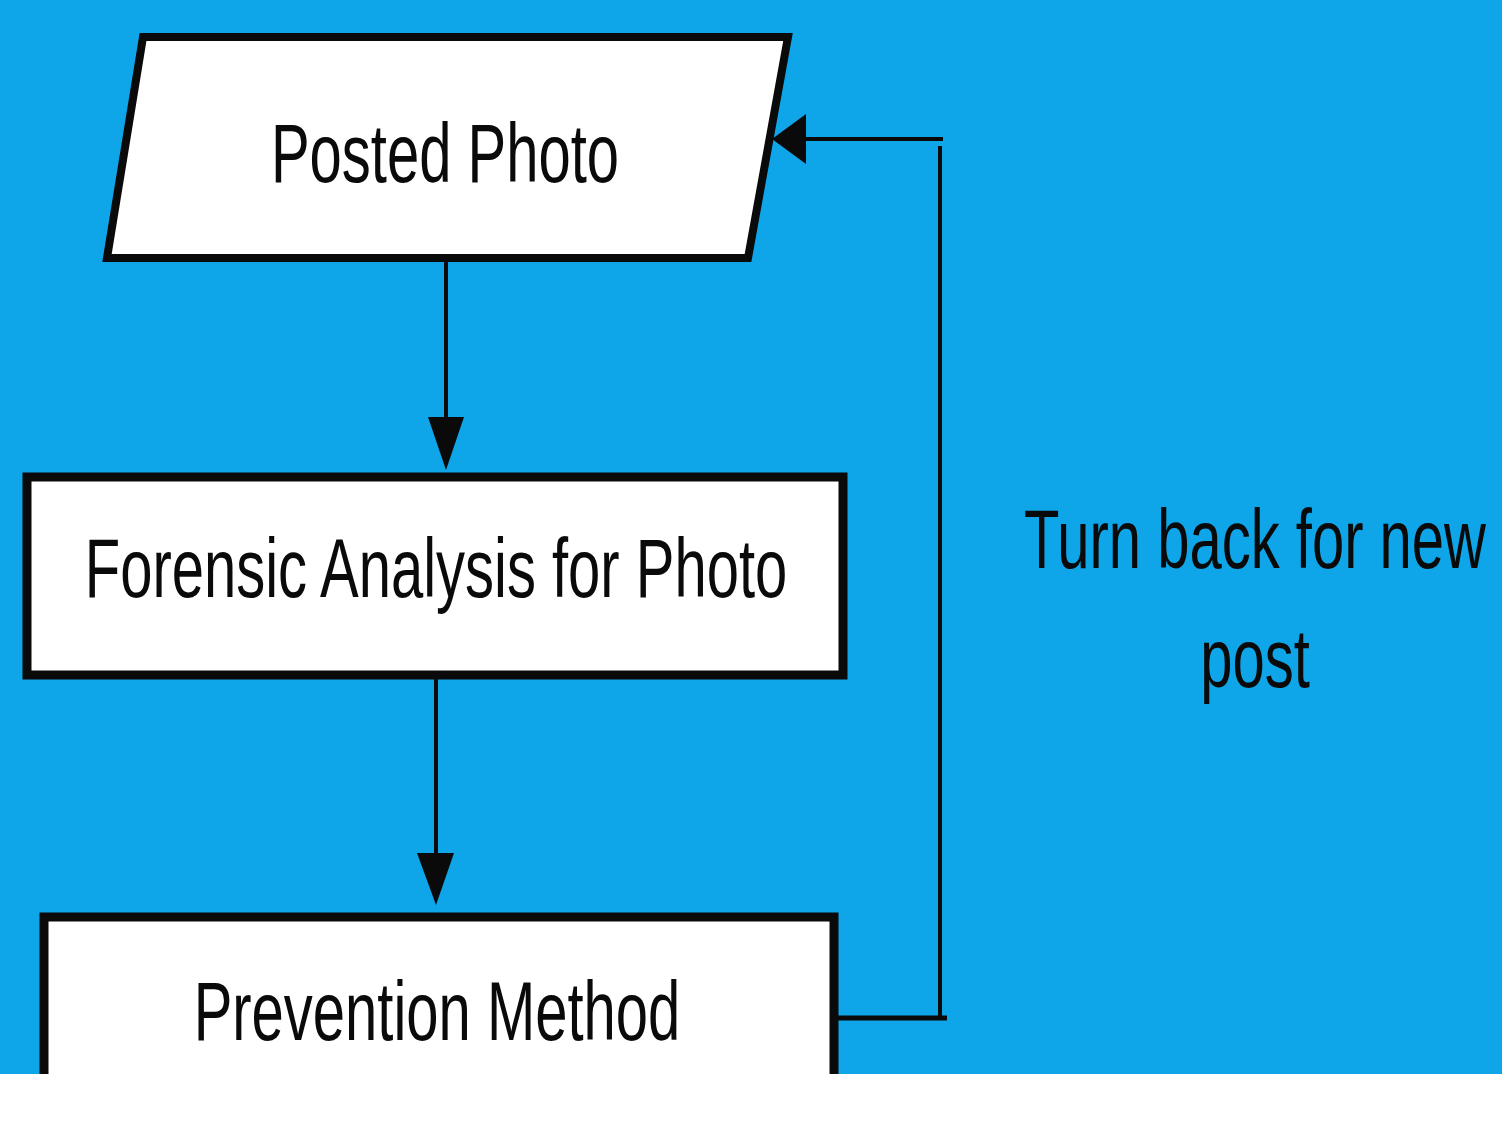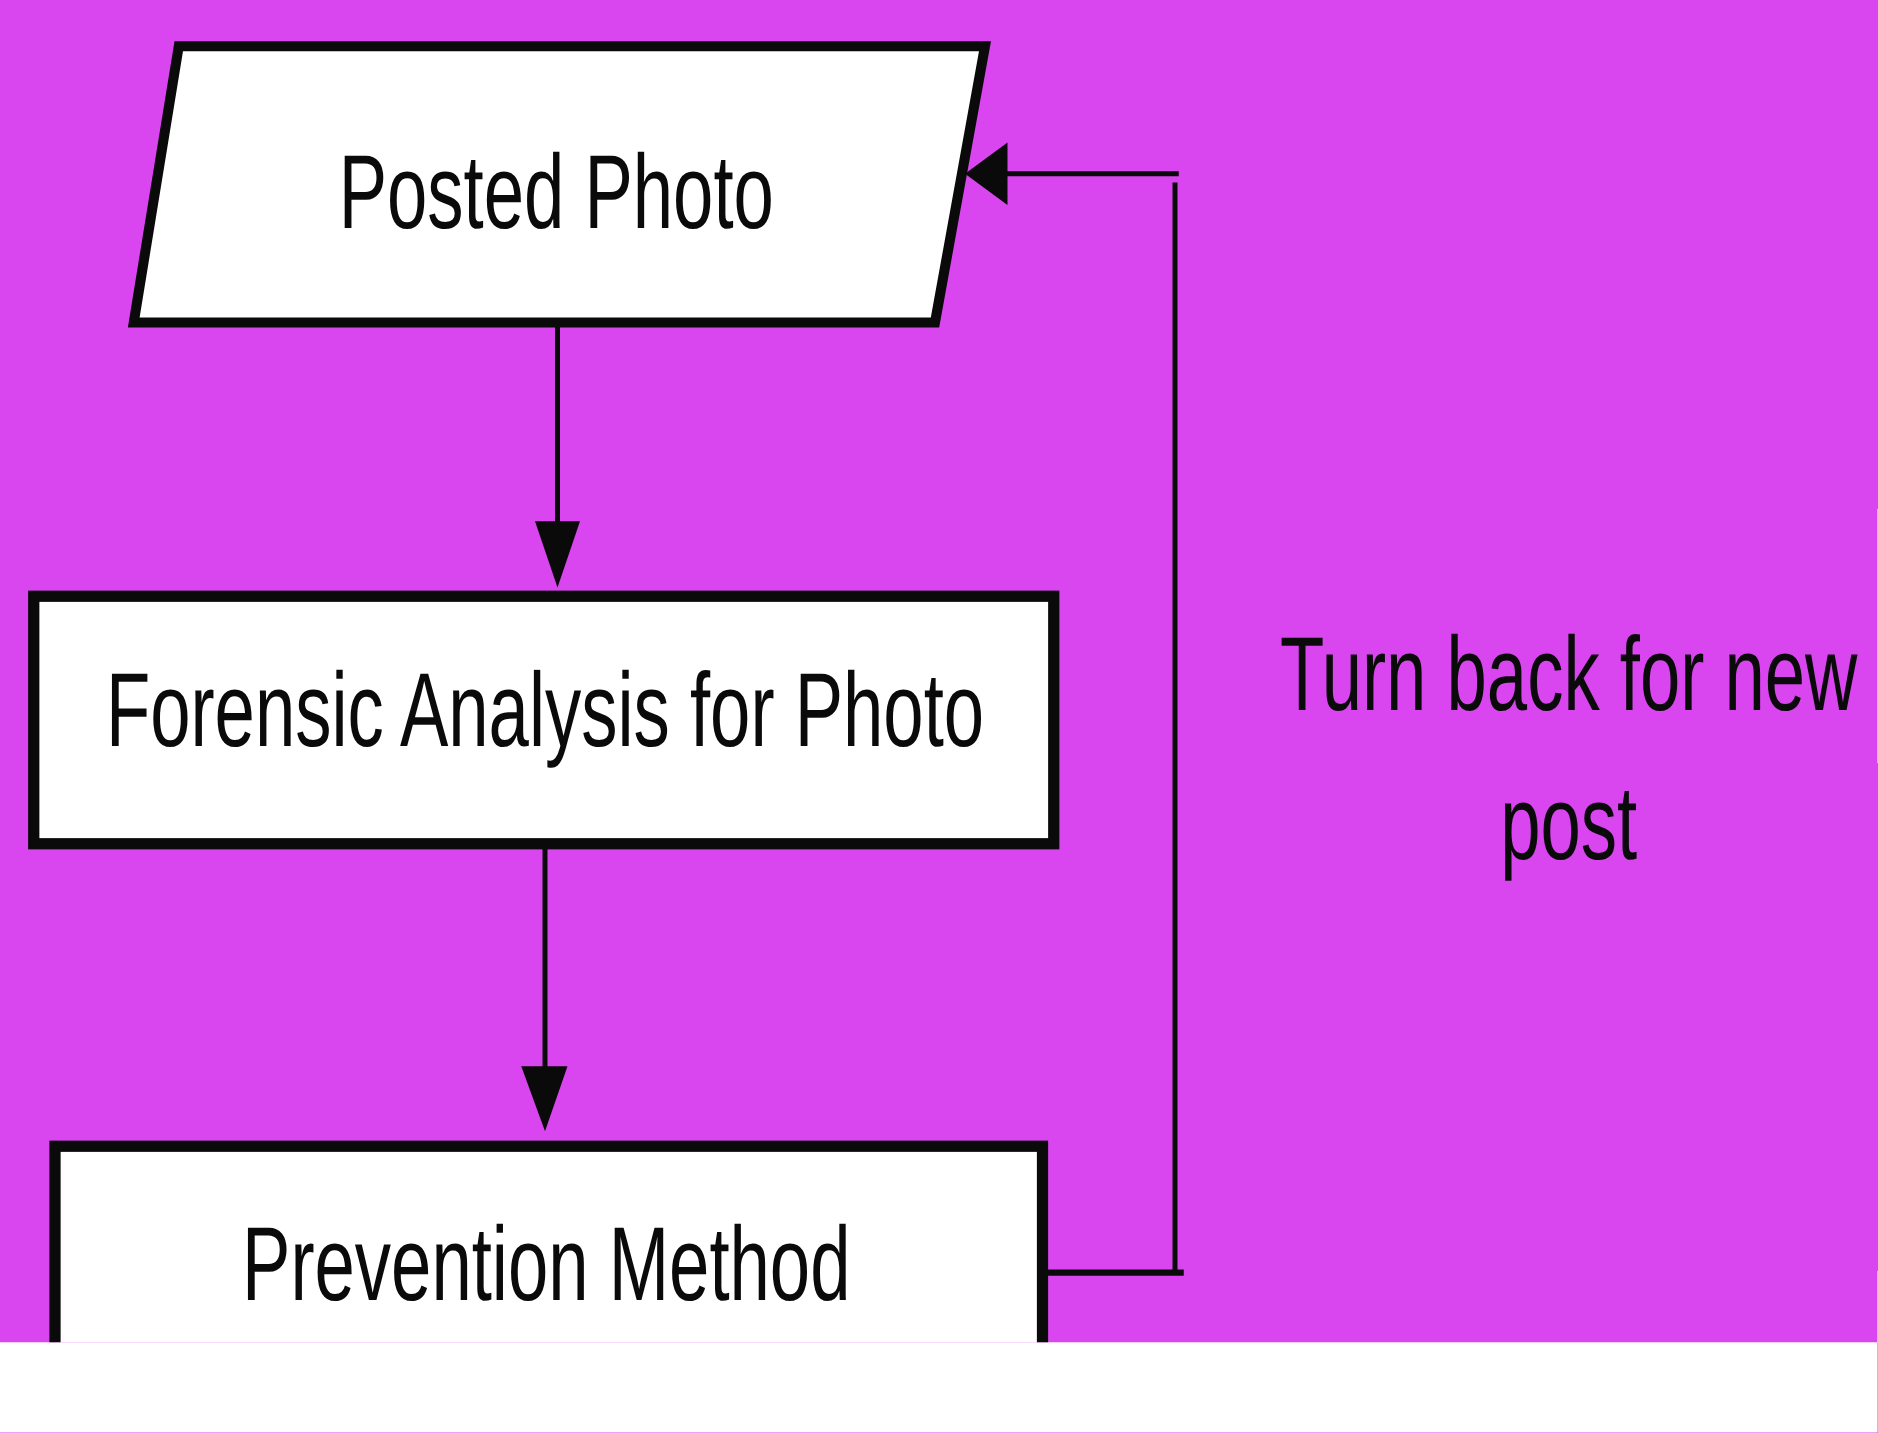--- a/index.html
+++ b/index.html
@@ -4,21 +4,21 @@
 <style>
   html, body {
     margin: 0;
     padding: 0;
     background: #ffffff;
   }
   .canvas {
     position: relative;
     width: 1502px;
     height: 1074px;
-    background: #d946ef;
+    background: #0ea5e9;
     overflow: hidden;
   }
   svg {
     display: block;
   }
   .shape {
     fill: #ffffff;
   }
   .node-label, .edge-label {
     font-family: "Liberation Sans", "DejaVu Sans", sans-serif;

